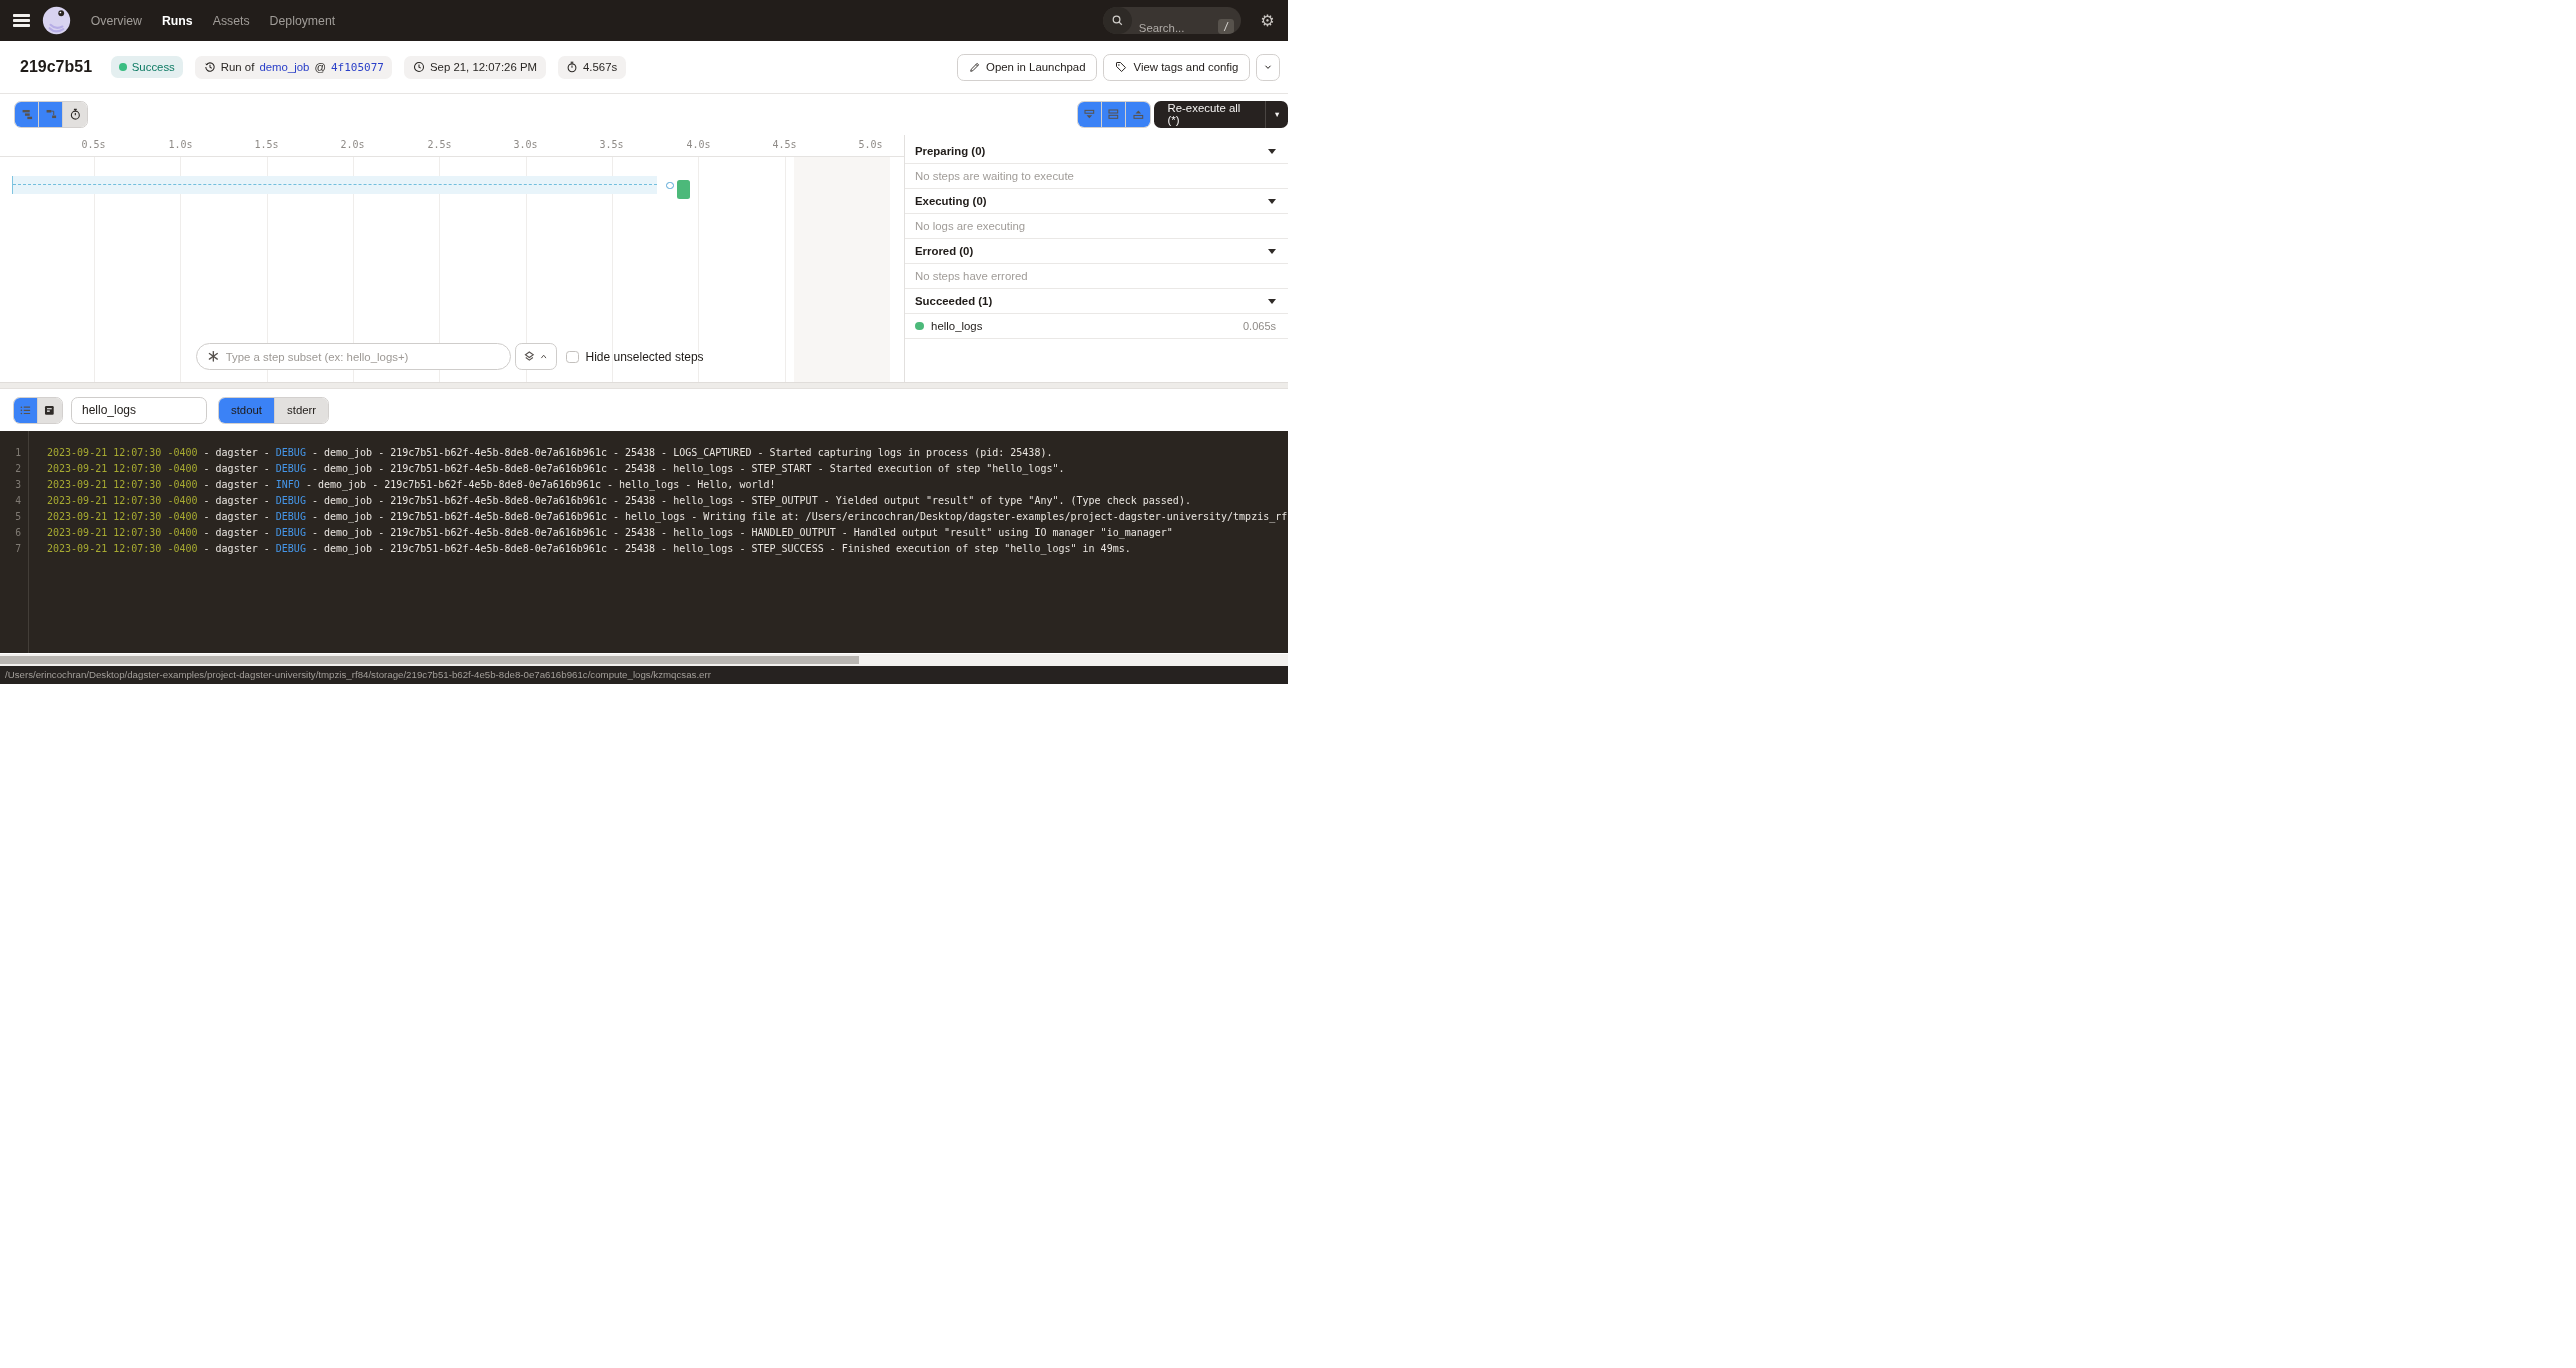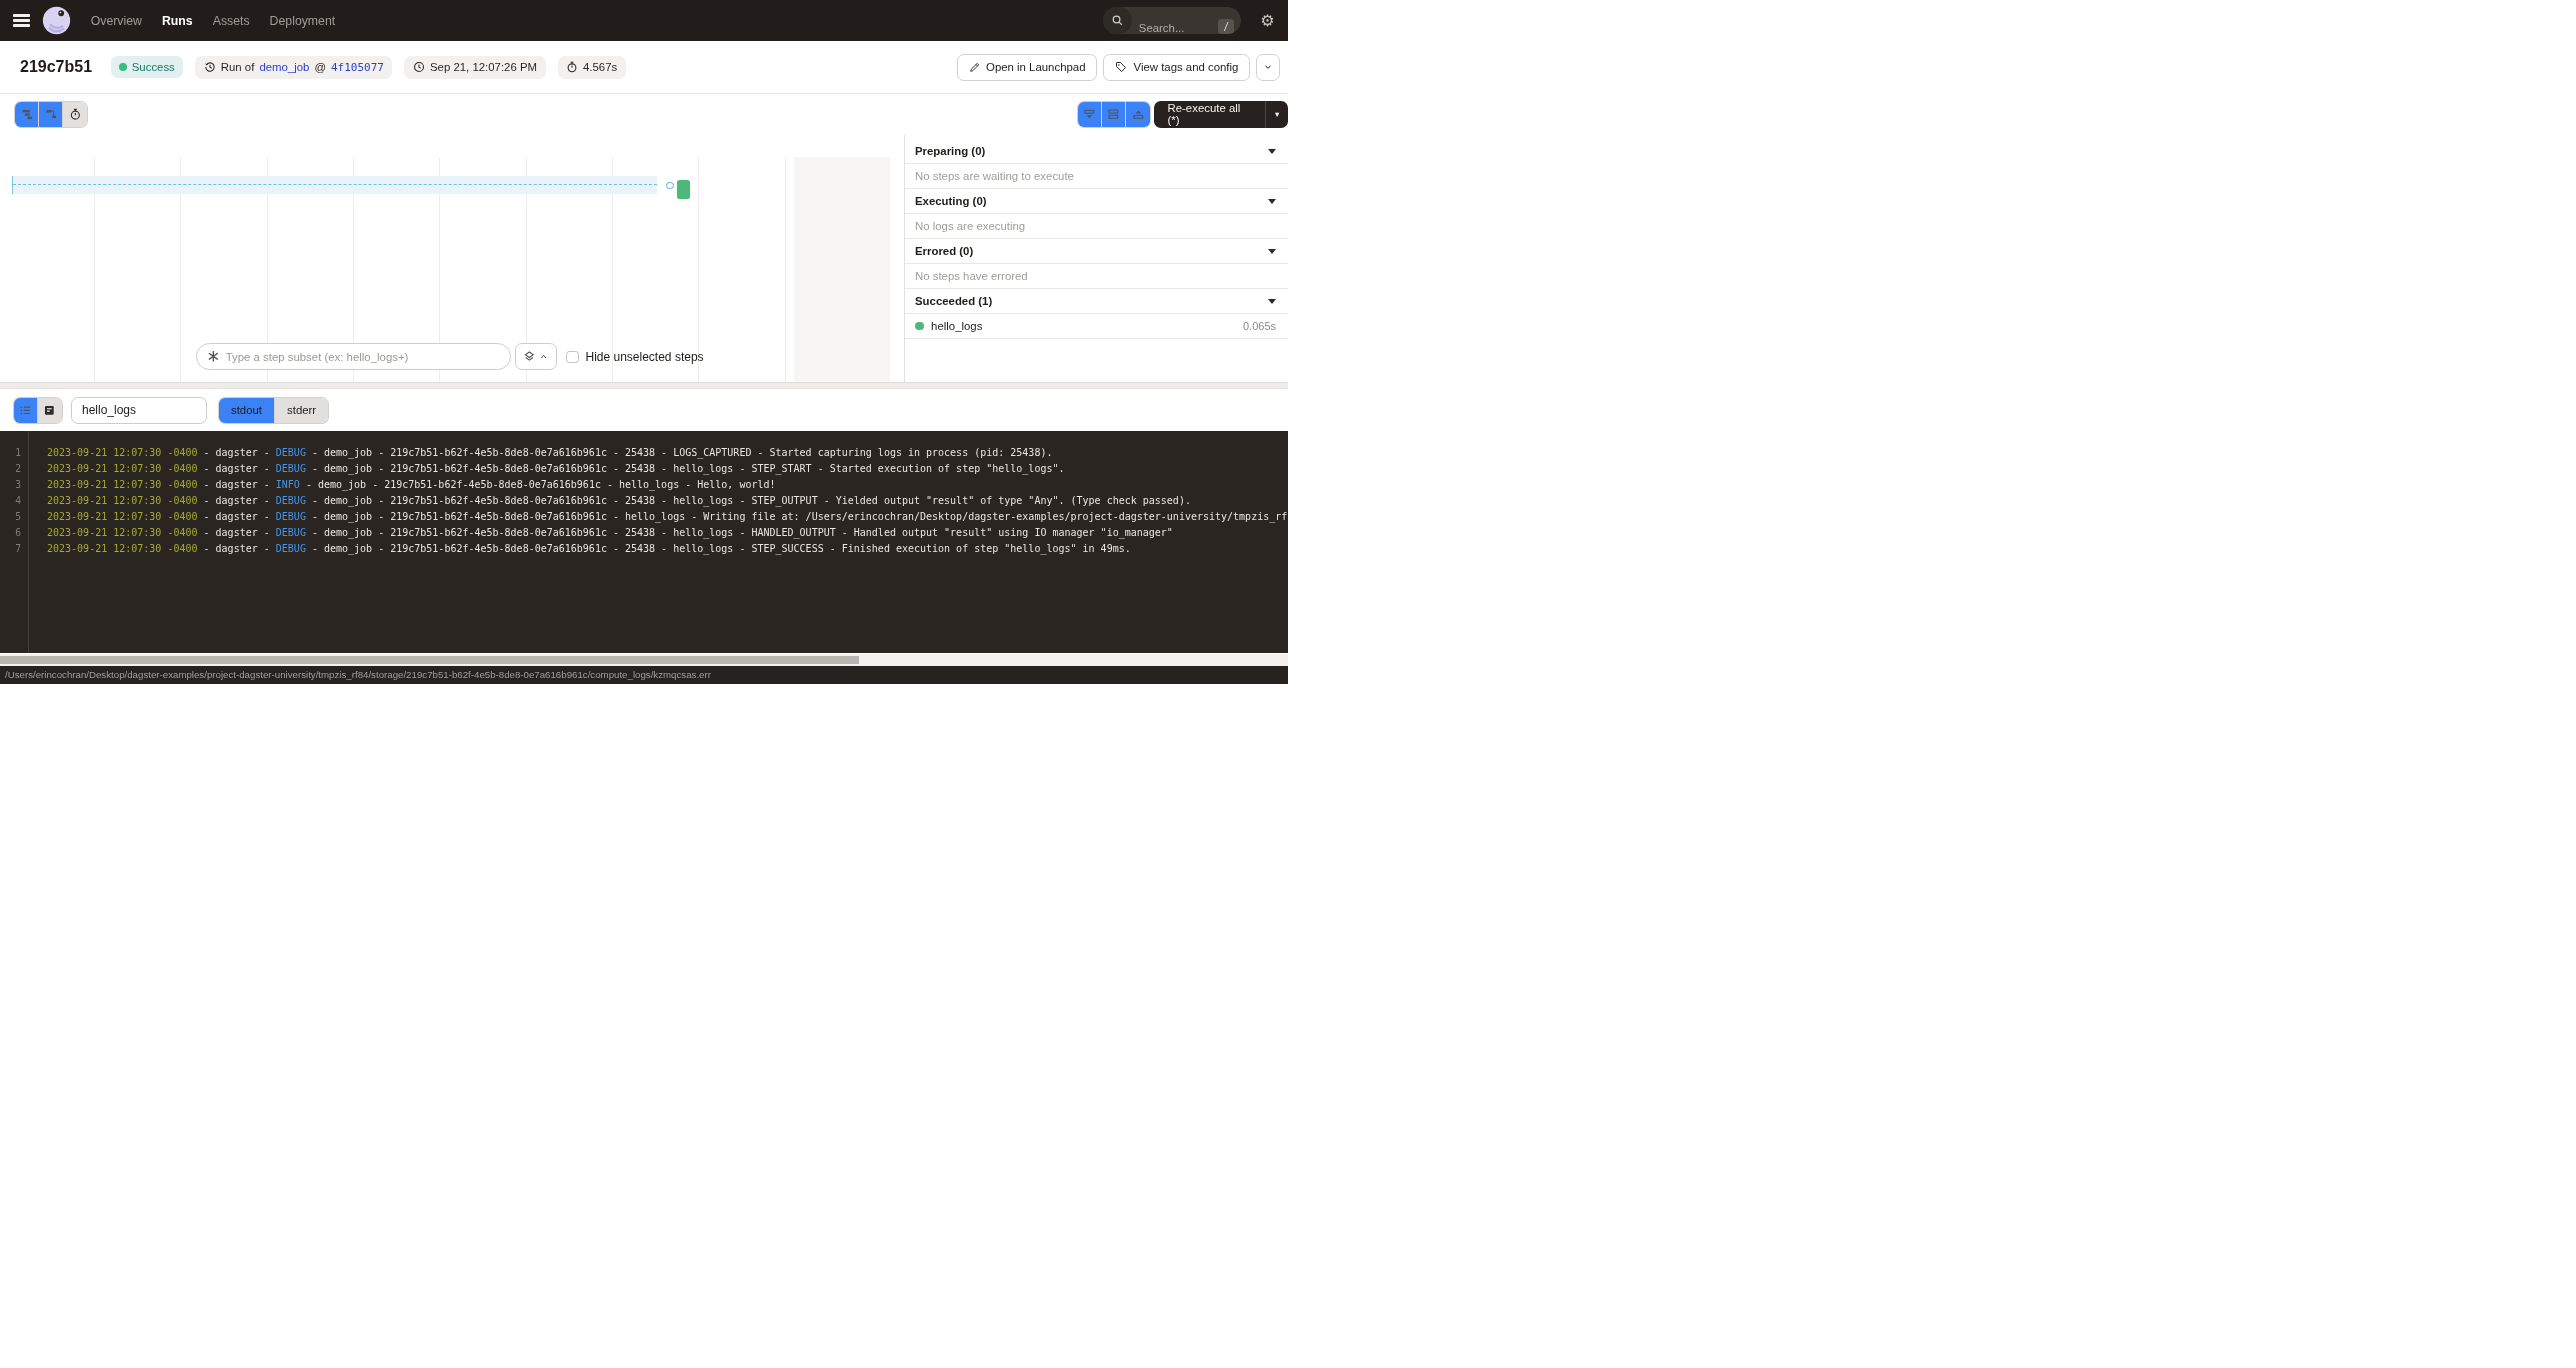--- a/index.html
+++ b/index.html
@@ -294,20 +294,32 @@
           </svg>
       </div>
     </div>
     <div class="reexec">
       <span class="lbl">Re-execute all (*)</span>
       <span class="caret">▾</span>
     </div>
   </div>
 
   <div class="gantt">
+    <div class="axisrow">
+        <span class="tick" style="left: 75px;">0.5s</span>
+        <span class="tick" style="left: 162px;">1.0s</span>
+        <span class="tick" style="left: 248px;">1.5s</span>
+        <span class="tick" style="left: 334px;">2.0s</span>
+        <span class="tick" style="left: 421px;">2.5s</span>
+        <span class="tick" style="left: 507px;">3.0s</span>
+        <span class="tick" style="left: 593px;">3.5s</span>
+        <span class="tick" style="left: 680px;">4.0s</span>
+        <span class="tick" style="left: 766px;">4.5s</span>
+        <span class="tick" style="left: 852px;">5.0s</span>
+      </div>
     <div class="chart">
         <div class="gridline" style="left: 871px;"></div>
         <div class="gridline" style="left: 785px;"></div>
         <div class="gridline" style="left: 698px;"></div>
         <div class="gridline" style="left: 612px;"></div>
         <div class="gridline" style="left: 526px;"></div>
         <div class="gridline" style="left: 439px;"></div>
         <div class="gridline" style="left: 353px;"></div>
         <div class="gridline" style="left: 267px;"></div>
         <div class="gridline" style="left: 180px;"></div>

